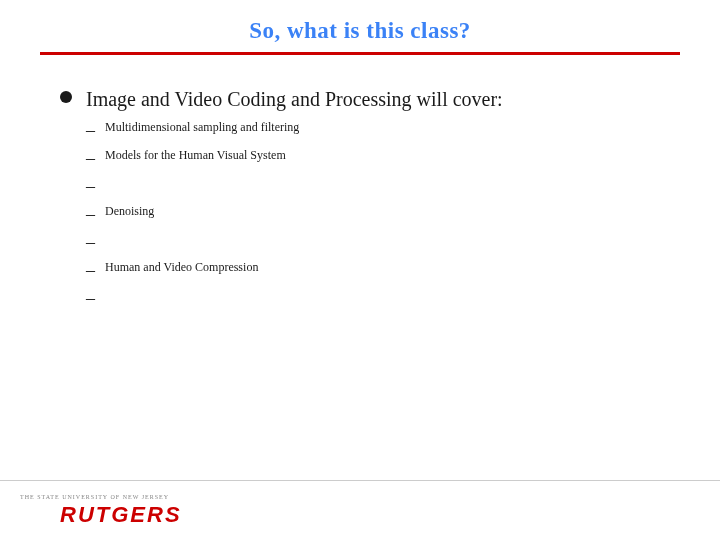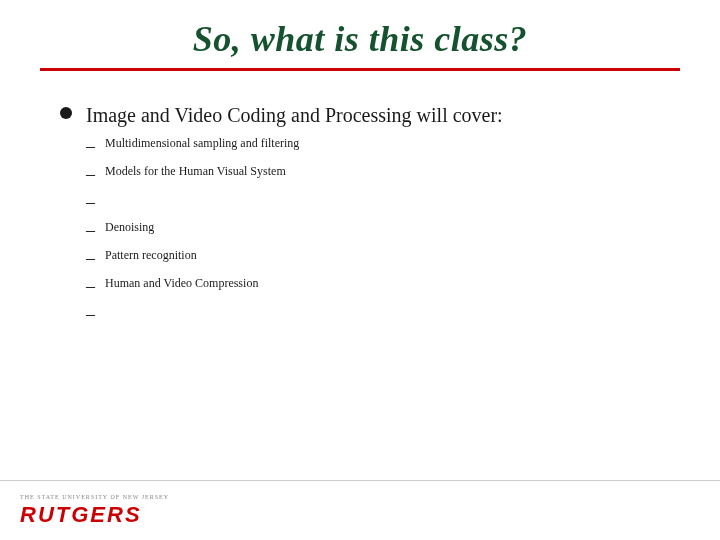--- a/index.html
+++ b/index.html
@@ -25,24 +25,23 @@
       display: flex;
       flex-direction: column;
     }
 
     .title-area {
       padding: 18px 40px 0 40px;
       text-align: center;
     }
 
     .slide-title {
-      font-style: italic;
-      font-size: 36px;
+      font-size: 23px;
       font-weight: bold;
-      color: #14532d;
+      color: #3b82f6;
       letter-spacing: 0.5px;
     }
 
     .red-line {
       width: 100%;
       height: 3px;
       background: #cc0000;
       margin-top: 8px;
     }
 
@@ -124,20 +123,21 @@
       margin-bottom: 2px;
     }
 
     .rutgers-text {
       font-size: 22px;
       font-weight: bold;
       color: #cc0000;
       font-style: italic;
       letter-spacing: 2px;
       font-family: Arial, sans-serif;
+      margin-left: 40px;
     }
   </style>
 </head>
 <body>
 
 <div class="slide-container">
 
   <div class="title-area">
     <h1 class="slide-title">So, what is this class?</h1>
     <div class="red-line"></div>
@@ -165,21 +165,20 @@
         <span class="dash">–</span>
       </div>
 
       <div class="sub-item">
         <span class="dash">–</span>
         <span class="sub-text">Denoising</span>
       </div>
 
       <div class="sub-item">
         <span class="dash">–</span>
-        <span class="sub-text">Pattern recognition</span>
       </div>
 
       <div class="sub-item">
         <span class="dash">–</span>
         <span class="sub-text">Human and Video Compression</span>
       </div>
 
       <div class="sub-item">
         <span class="dash">–</span>
       </div>

